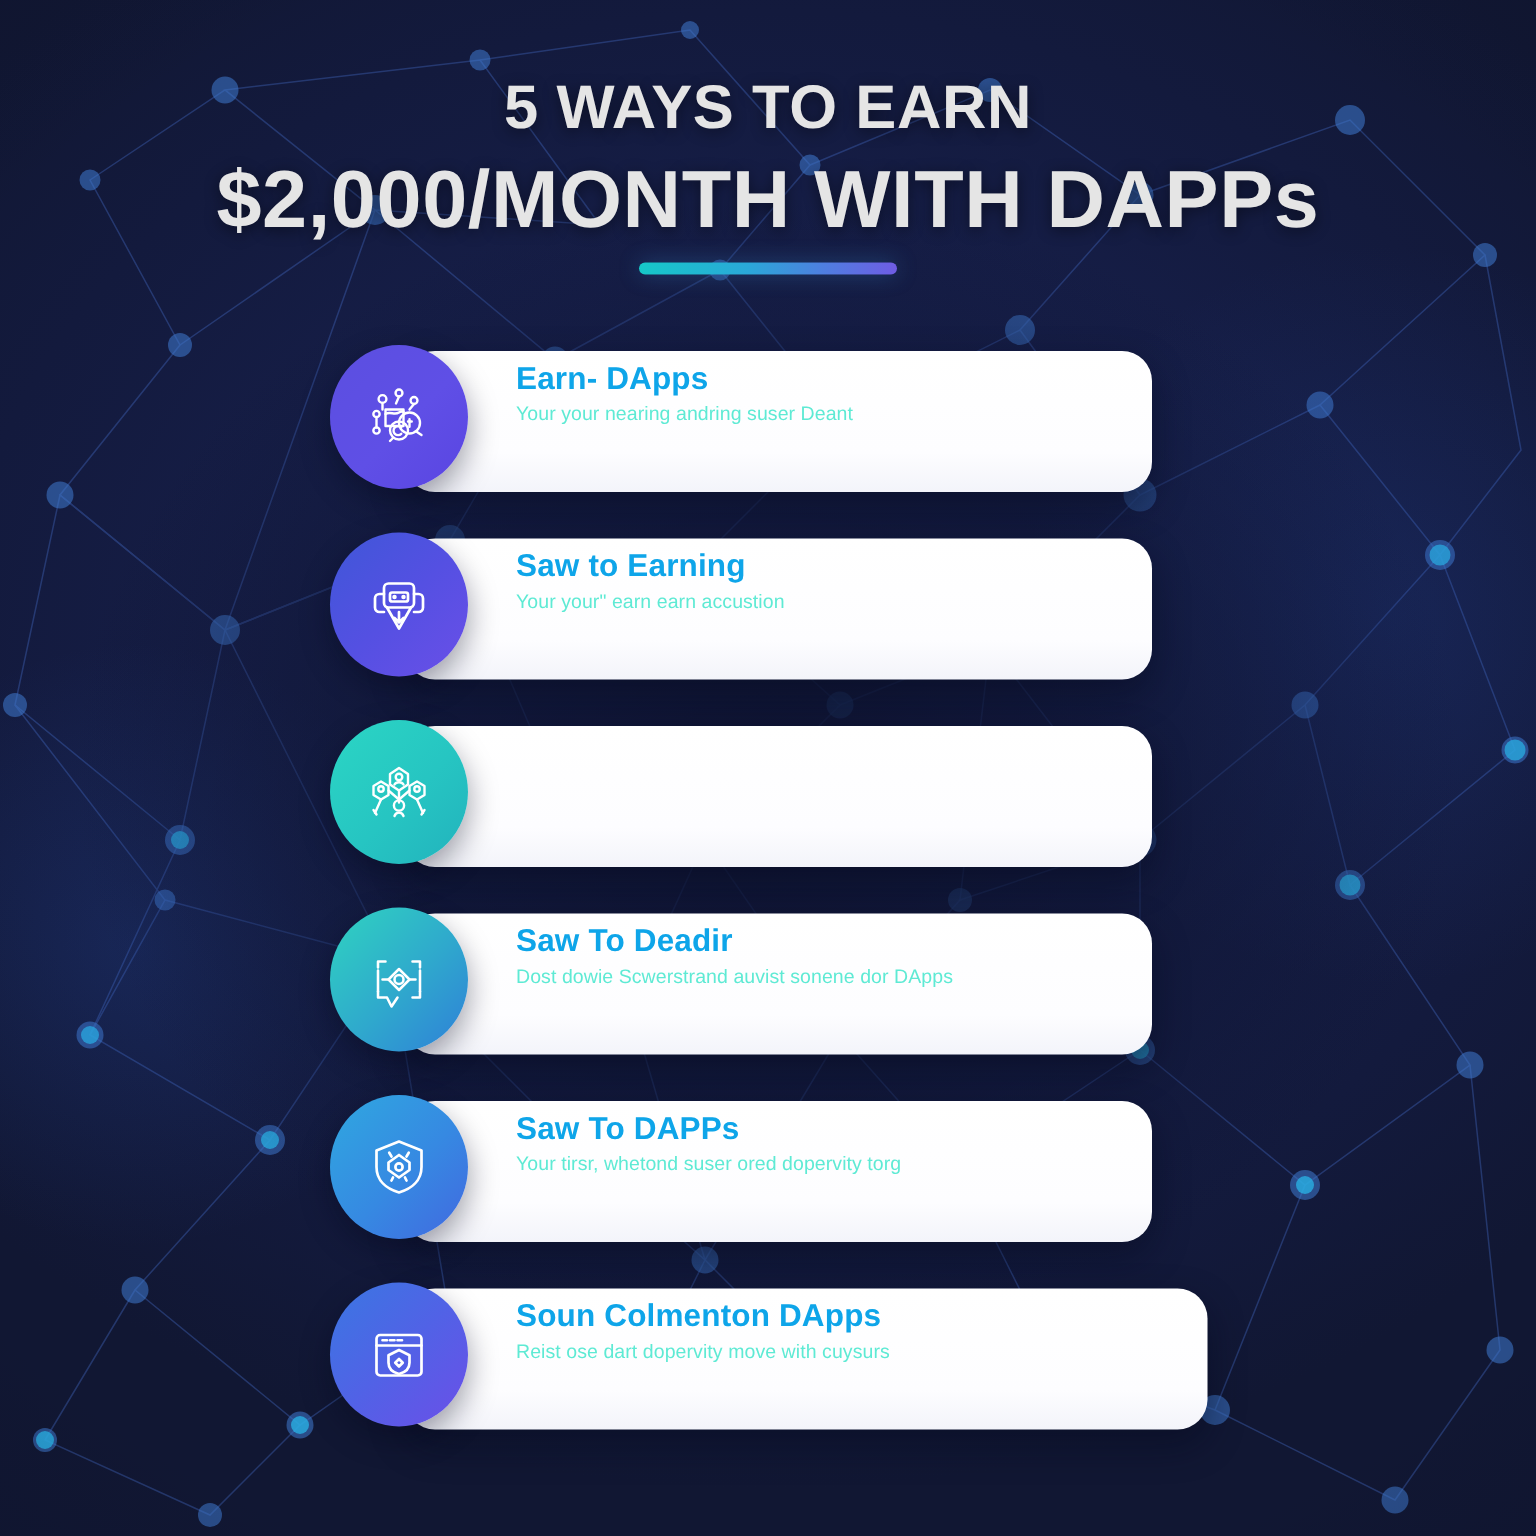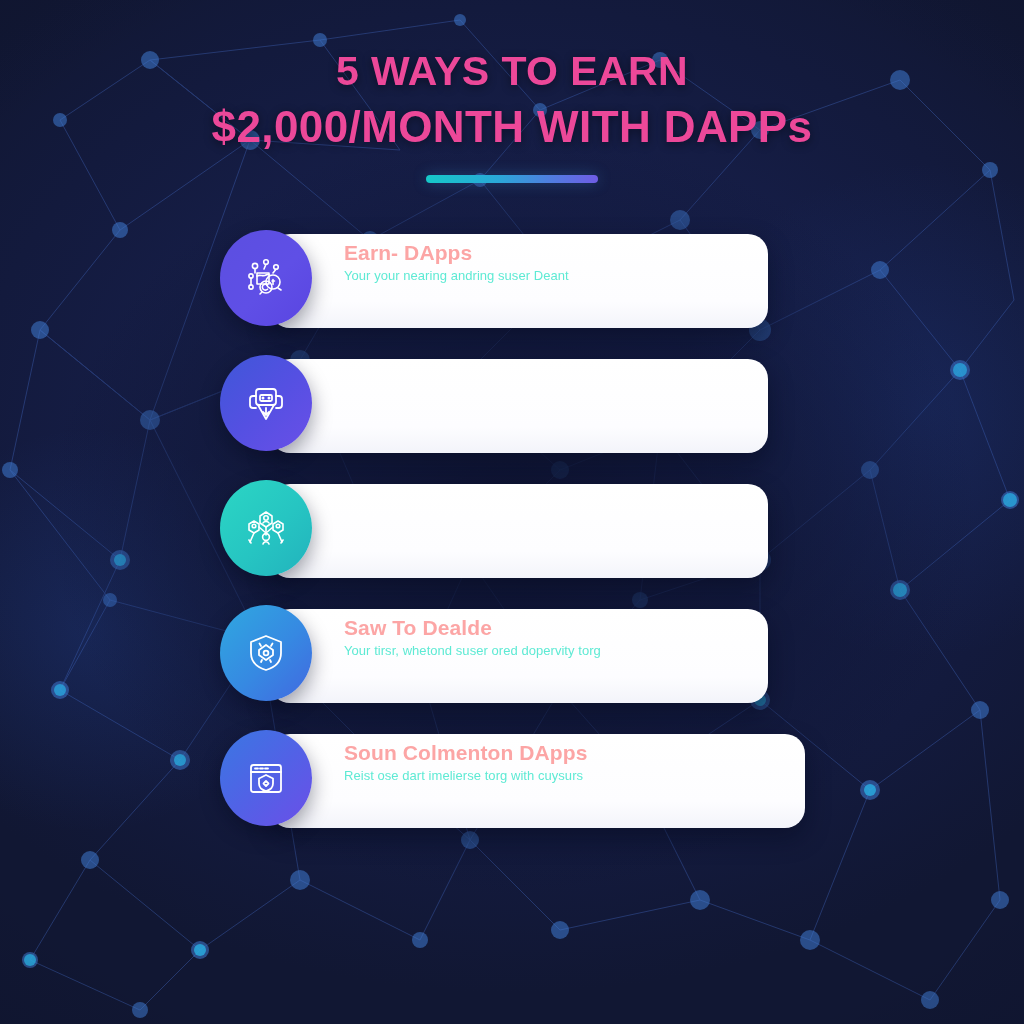--- a/index.html
+++ b/index.html
@@ -62,29 +62,29 @@
   }
 
   .title-wrap {
     position: absolute;
     top: 44px;
     left: 0;
     width: 100%;
     text-align: center;
   }
   .title-line {
-    color: #ec4899;
+    color: #e5e5e5;
     font-weight: 700;
     font-size: 41px;
     letter-spacing: 0.4px;
     line-height: 1.32;
     text-shadow: 0 2px 10px rgba(0,0,0,0.45);
     white-space: nowrap;
   }
-  .title-line.l2 { font-size: 44px; }
+  .title-line.l2 { font-size: 54px; }
 
   .divider {
     position: absolute;
     top: 175px;
     left: 50%;
     transform: translateX(-50%);
     width: 172px;
     height: 8px;
     border-radius: 4px;
     background: linear-gradient(90deg, #16c8c8 0%, #2aa8d8 42%, #4f7ee0 72%, #6f5ce4 100%);
@@ -133,21 +133,21 @@
   .icon-badge svg { width: 48px; height: 48px; display: block; }
 
   .card-text {
     position: absolute;
     left: 344px;
     top: 9px;
     width: 420px;
     z-index: 4;
   }
   .card-title {
-    color: #fca5a5;
+    color: #0ea5e9;
     font-weight: 700;
     font-size: 21px;
     line-height: 1.38;
     letter-spacing: 0.1px;
     white-space: nowrap;
   }
   .card-desc {
     color: #5eead4;
     font-size: 13px;
     line-height: 1.33;
@@ -316,20 +316,24 @@
             <rect x="14" y="10" width="20" height="16" rx="3"></rect>
             <rect x="18" y="16" width="12" height="6" rx="1.4"></rect>
             <circle cx="21" cy="19" r="1.5" fill="#ffffff" stroke="none"></circle>
             <circle cx="27" cy="19" r="1.5" fill="#ffffff" stroke="none"></circle>
             <path d="M14 17 h-3 a3 3 0 0 0 -3 3 v6 a3 3 0 0 0 3 3 h3"></path>
             <path d="M34 17 h3 a3 3 0 0 1 3 3 v6 a3 3 0 0 1 -3 3 h-3"></path>
             <path d="M16 26 L24 40 L32 26"></path>
             <path d="M24 29 v7 M21 33 l3 3 l3 -3"></path>
           </svg>
         </div>
+        <div class="card-text">
+          <div class="card-title">Saw to Earning</div>
+          <div class="card-desc">Your  your" earn earn accustion</div>
+        </div>
       </div>
 
       <div class="card-row">
         <div class="card-panel w-std"></div>
         <div class="icon-badge" style="background:linear-gradient(135deg,#2bd6c4 0%,#26c5c2 55%,#22b2bd 100%);">
           <svg viewBox="0 0 48 48" fill="none" stroke="#ffffff" stroke-width="1.6" stroke-linecap="round" stroke-linejoin="round">
             <path d="M24 8 L30 12 L30 19 L24 23 L18 19 L18 12 Z"></path>
             <circle cx="24" cy="14" r="2.2"></circle>
             <path d="M21 19 c1-2 5-2 6 0"></path>
             <path d="M12 17 L17 20 L17 26 L12 29 L7 26 L7 20 Z"></path>
@@ -339,50 +343,67 @@
             <path d="M24 23 L24 31"></path>
             <path d="M17 23 L24 29 M31 23 L24 29"></path>
             <circle cx="24" cy="33" r="3.4"></circle>
             <path d="M21 40 c1-3 5-3 6 0"></path>
             <path d="M12 29 L8 38 M36 29 L40 38"></path>
             <path d="M7 36 l2 3 M41 36 l-2 3"></path>
           </svg>
         </div>
       </div>
 
+      <div class="card-row">
+        <div class="card-panel w-std"></div>
+        <div class="icon-badge" style="background:linear-gradient(135deg,#2fd4c0 0%,#2fa8cd 55%,#2f7fd8 100%);">
+          <svg viewBox="0 0 48 48" fill="none" stroke="#ffffff" stroke-width="1.7" stroke-linecap="round" stroke-linejoin="round">
+            <path d="M10 16 v-4 h5 M38 16 v-4 h-5 M10 32 v4 h5 M38 32 v4 h-5"></path>
+            <path d="M10 18 v14 M38 18 v14"></path>
+            <path d="M16 36 L19 42 L23 36"></path>
+            <path d="M24 17 L31 24 L24 31 L17 24 Z"></path>
+            <circle cx="24" cy="24" r="3"></circle>
+            <path d="M13 24 h4 M31 24 h4"></path>
+          </svg>
+        </div>
+        <div class="card-text">
+          <div class="card-title">Saw To Deadir</div>
+          <div class="card-desc">Dost dowie Scwerstrand auvist sonene dor DApps</div>
+        </div>
+      </div>
 
       <div class="card-row">
         <div class="card-panel w-std"></div>
         <div class="icon-badge" style="background:linear-gradient(135deg,#2fa8e0 0%,#3689e2 55%,#4268e0 100%);">
           <svg viewBox="0 0 48 48" fill="none" stroke="#ffffff" stroke-width="1.8" stroke-linecap="round" stroke-linejoin="round">
             <path d="M24 7 L39 13 v11 c0 9-6.5 14.5-15 17 c-8.5-2.5-15-8-15-17 V13 Z"></path>
             <path d="M17 26 v-5 l7-5 l7 5 v5 l-7 5 Z"></path>
             <circle cx="24" cy="24" r="2.4"></circle>
             <path d="M19 17 l-1.5 -2.5 M29 17 l1.5 -2.5"></path>
             <path d="M20 31 l-1 2 M28 31 l1 2"></path>
           </svg>
         </div>
         <div class="card-text">
-          <div class="card-title">Saw To Dealde</div>
+          <div class="card-title">Saw To DAPPs</div>
           <div class="card-desc">Your tirsr, whetond suser ored dopervity torg</div>
         </div>
       </div>
 
       <div class="card-row">
         <div class="card-panel w-wide"></div>
         <div class="icon-badge" style="background:linear-gradient(135deg,#3a77e2 0%,#5162e6 50%,#6b4fe8 100%);">
           <svg viewBox="0 0 48 48" fill="none" stroke="#ffffff" stroke-width="1.8" stroke-linecap="round" stroke-linejoin="round">
             <rect x="9" y="11" width="30" height="27" rx="2.5"></rect>
             <path d="M9 18 h30"></path>
             <path d="M13 14.5 h3 M18 14.5 h3 M23 14.5 h3"></path>
             <path d="M24 21 l7 3.5 v5 c0 4-3 6.5-7 7.5 c-4-1-7-3.5-7-7.5 v-5 Z"></path>
             <path d="M24 27 l2.5 2.5 l-2.5 2.5 l-2.5 -2.5 Z"></path>
           </svg>
         </div>
         <div class="card-text wide">
           <div class="card-title">Soun Colmenton DApps</div>
-          <div class="card-desc">Reist ose dart imelierse torg with cuysurs</div>
+          <div class="card-desc">Reist ose dart dopervity move with cuysurs</div>
         </div>
       </div>
 
     </div>
   </div>
 </div>
 
 </body></html>

